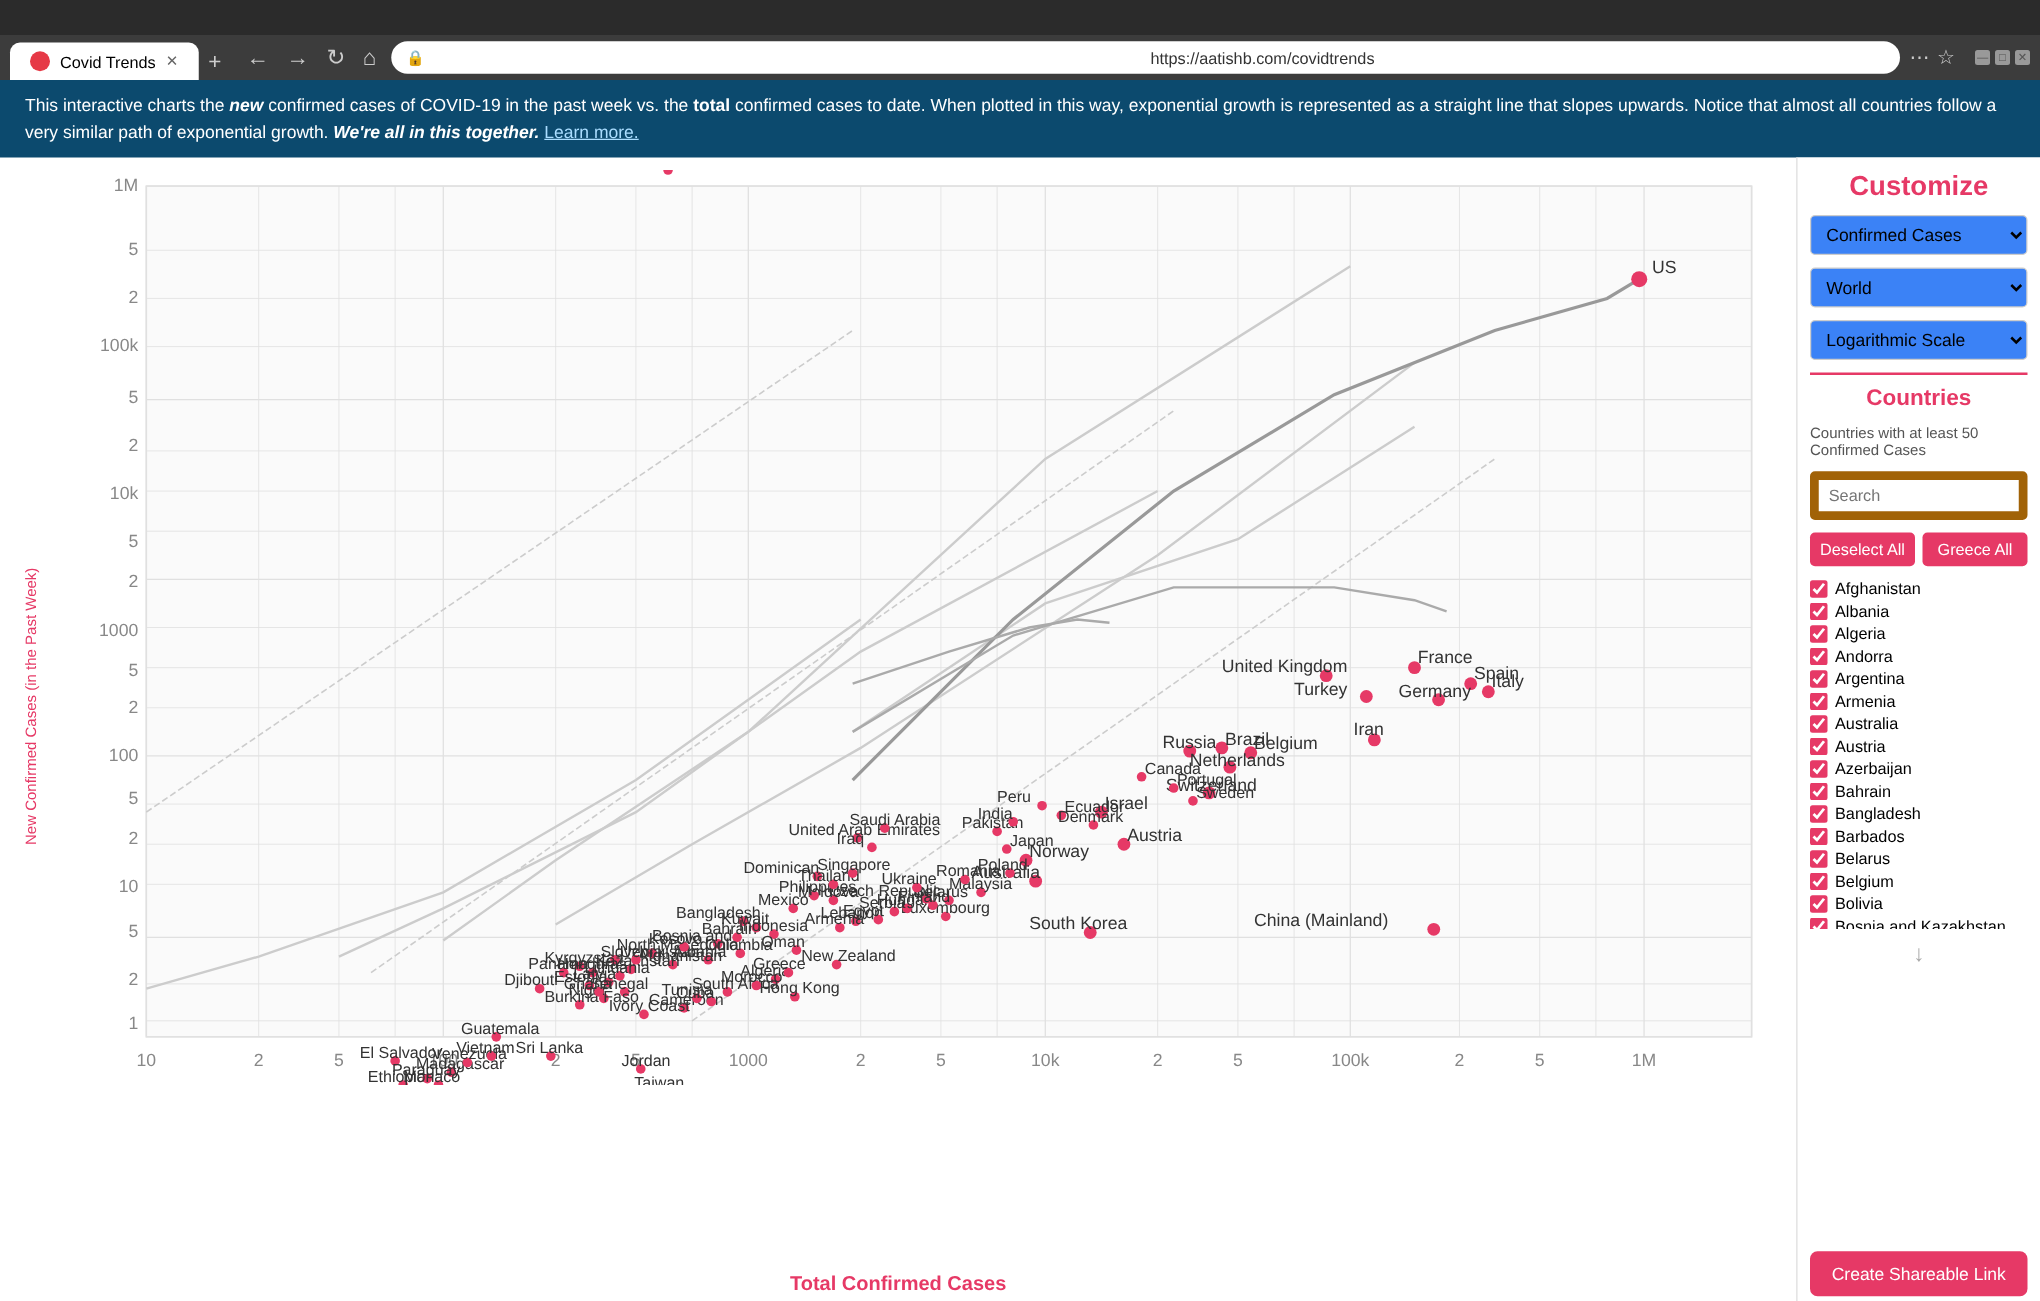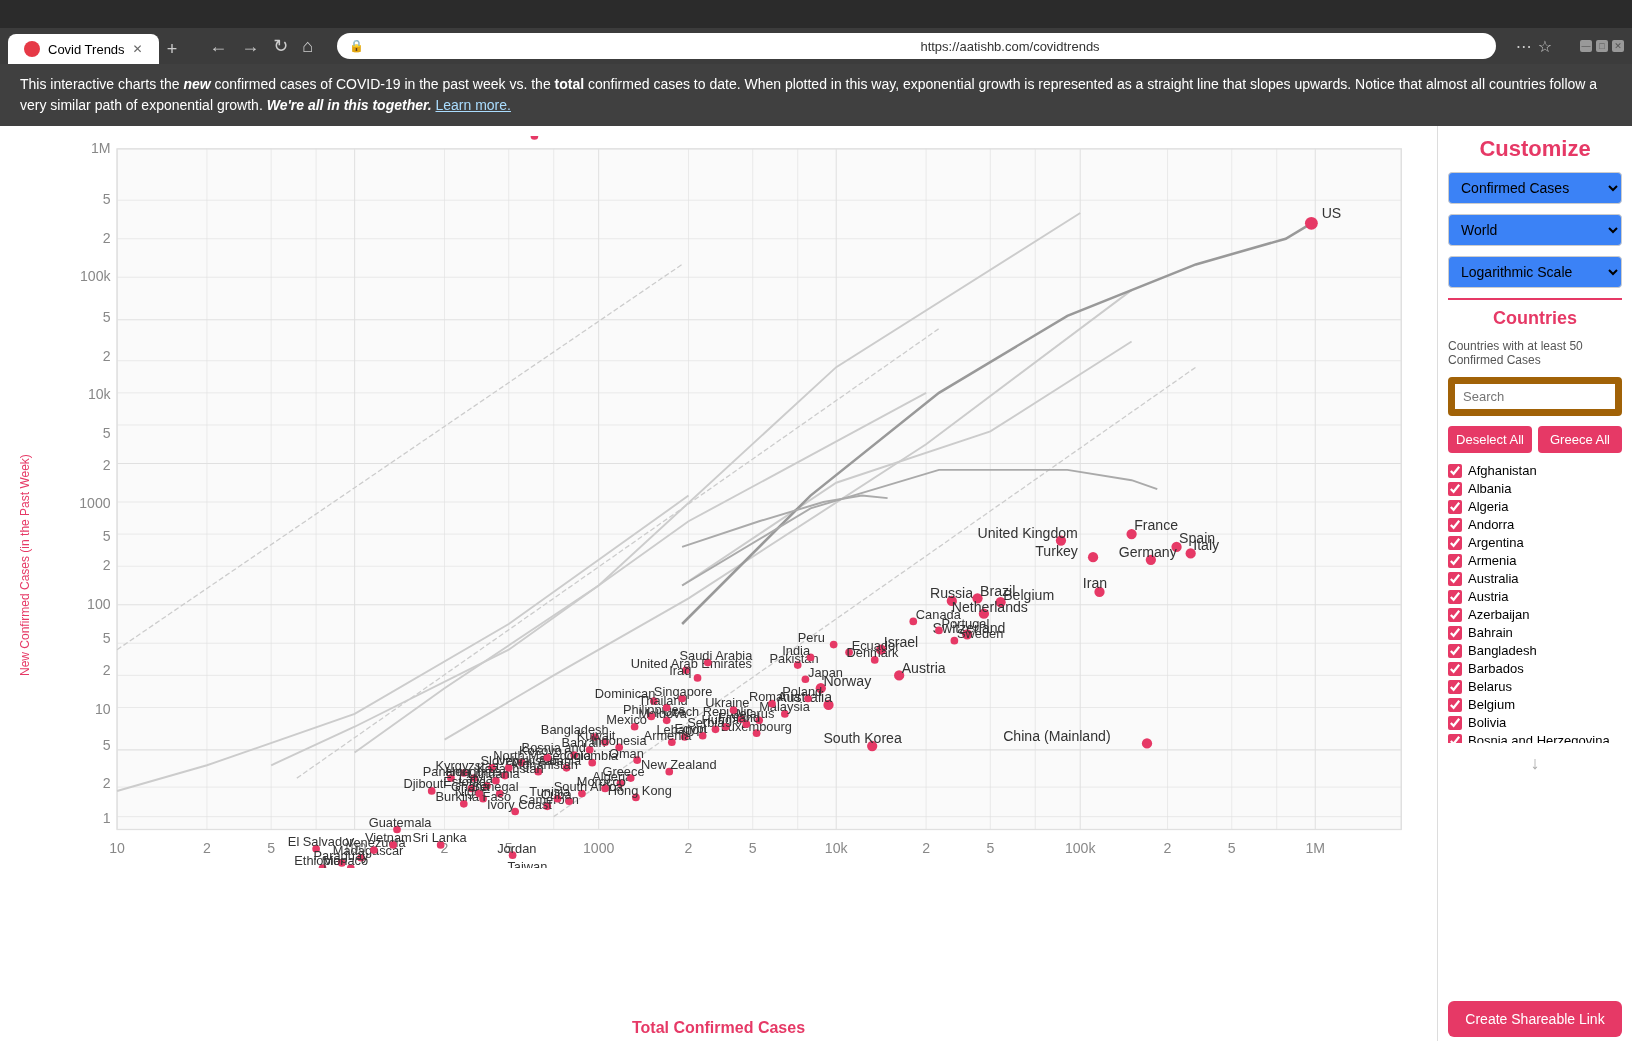--- a/index.html
+++ b/index.html
@@ -1,36 +1,36 @@
 <!DOCTYPE html>
 <html><head>
   <meta charset="utf-8">
   <style>
     * { box-sizing: border-box; margin: 0; padding: 0; }
     body { font-family: Arial, sans-serif; background: #fff; width: 1632px; min-height: 1041px; overflow-x: hidden; }
 
     
-    .browser-chrome { background: #3c3c3c; height: 36px; display: flex; align-items: center; padding: 0 8px; gap: 20px; }
+    .browser-chrome { background: #3c3c3c; height: 36px; display: flex; align-items: center; padding: 0 8px; gap: 8px; }
     .browser-tabs { display: flex; align-items: flex-end; height: 100%; }
     .browser-tab { background: #fff; border-radius: 8px 8px 0 0; padding: 6px 16px; font-size: 13px; display: flex; align-items: center; gap: 8px; height: 30px; }
     .browser-tab .favicon { width: 16px; height: 16px; background: #e63946; border-radius: 50%; display: inline-block; }
     .browser-tab .close { color: #666; font-size: 12px; cursor: pointer; }
     .browser-tab-new { color: #ccc; font-size: 18px; padding: 4px 8px; cursor: pointer; }
     .browser-controls { display: flex; align-items: center; gap: 6px; }
     .browser-btn { background: none; border: none; color: #ccc; font-size: 18px; cursor: pointer; padding: 4px; }
     .browser-address-bar { flex: 1; background: #fff; border-radius: 20px; padding: 4px 12px; font-size: 13px; display: flex; align-items: center; gap: 8px; height: 26px; }
     .browser-address-bar .lock { color: #5c5; font-size: 12px; }
     .browser-address-bar span { flex: 1; color: #333; }
     .browser-menu-icons { display: flex; gap: 6px; align-items: center; }
     .browser-menu-icons span { color: #ccc; font-size: 16px; cursor: pointer; }
     .browser-window-controls { display: flex; gap: 4px; margin-left: 8px; }
     .wc { width: 12px; height: 12px; border-radius: 2px; background: #999; display: flex; align-items: center; justify-content: center; font-size: 9px; color: #555; cursor: pointer; }
 
     
-    .banner { background: #404040; color: #fff; padding: 10px 20px; font-size: 14px; line-height: 1.5; }
+    .banner { background: #0c4a6e; color: #fff; padding: 10px 20px; font-size: 14px; line-height: 1.5; }
     .banner em { font-style: italic; font-weight: bold; }
     .banner strong { font-weight: bold; }
     .banner a { color: #adf; text-decoration: underline; }
 
     
     .main-layout { display: flex; height: calc(1041px - 36px - 56px - 28px); }
 
     
     .chart-area { flex: 1; padding: 10px 10px 10px 10px; display: flex; flex-direction: column; position: relative; }
     .chart-title { text-align: center; font-size: 20px; color: #333; margin-bottom: 6px; margin-top: 10px; }
@@ -614,21 +614,21 @@
         <div class="country-item">
           <input type="checkbox" checked="" style="">
           <span>Belgium</span>
         </div>
         <div class="country-item">
           <input type="checkbox" checked="" style="">
           <span>Bolivia</span>
         </div>
         <div class="country-item">
           <input type="checkbox" checked="" style="">
-          <span>Bosnia and Herzegovina</span>
+          <span>Bosnia and Kazakhstan</span>
         </div>
       </div>
 
     <div class="scroll-indicator">↓</div>
 
     <button class="create-link-btn">Create Shareable Link</button>
   </div>
 </div>
 
 </body></html>

